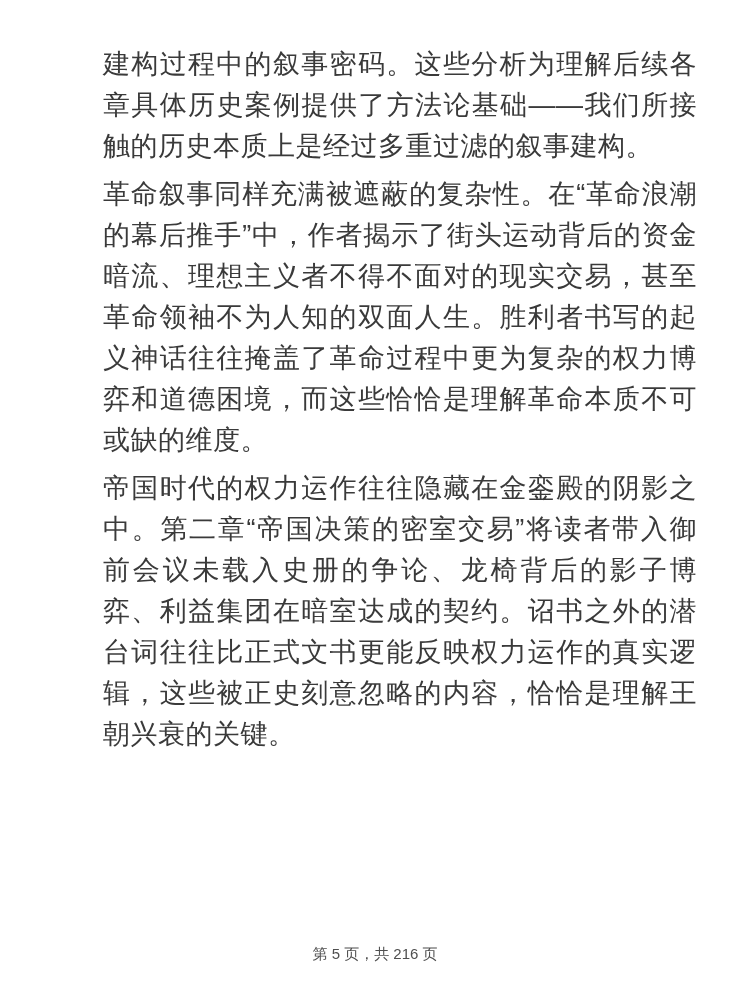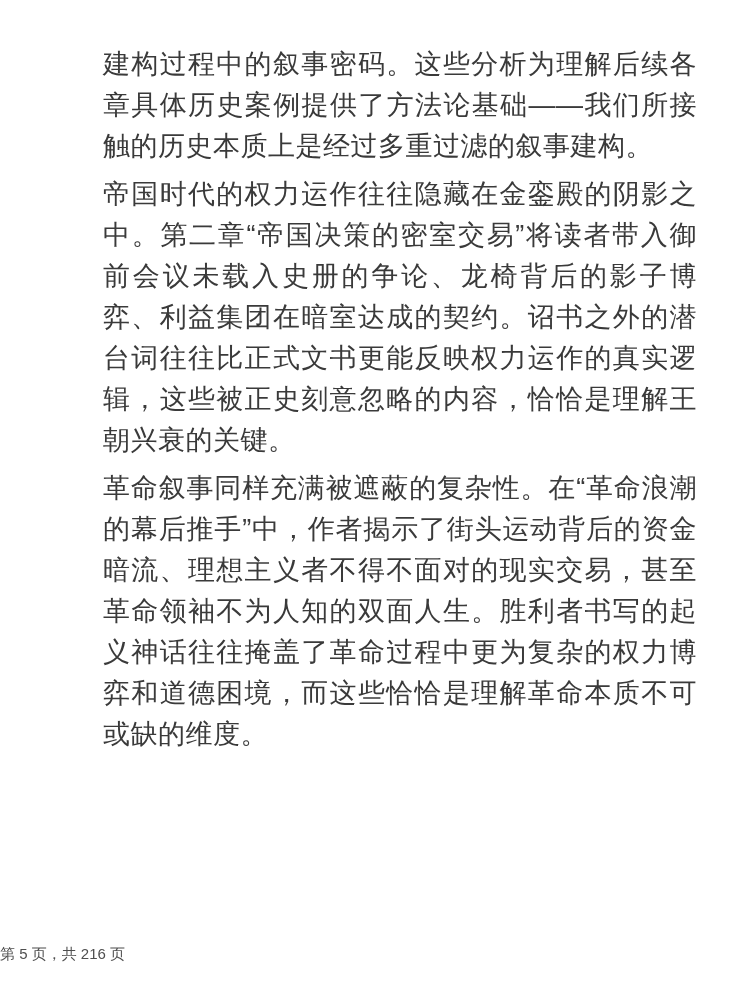--- a/index.html
+++ b/index.html
@@ -28,31 +28,32 @@
     letter-spacing: 0.5px;
     color: #3a3a3a;
     text-align: justify;
     word-break: normal;
   }
   .page-footer {
     position: absolute;
     top: 944px;
     left: 0;
     width: 750px;
+    text-align: center;
   }
   .page-indicator {
     font-size: 15px;
     line-height: 20px;
     color: #4f4f4f;
   }
 </style>
 </head>
 <body>
 
 <div class="page-content">
     <p>建构过程中的叙事密码。这些分析为理解后续各章具体历史案例提供了方法论基础——我们所接触的历史本质上是经过多重过滤的叙事建构。</p>
+    <p>革命叙事同样充满被遮蔽的复杂性。在“革命浪潮的幕后推手”中，作者揭示了街头运动背后的资金暗流、理想主义者不得不面对的现实交易，甚至革命领袖不为人知的双面人生。胜利者书写的起义神话往往掩盖了革命过程中更为复杂的权力博弈和道德困境，而这些恰恰是理解革命本质不可或缺的维度。</p>
     <p>帝国时代的权力运作往往隐藏在金銮殿的阴影之中。第二章“帝国决策的密室交易”将读者带入御前会议未载入史册的争论、龙椅背后的影子博弈、利益集团在暗室达成的契约。诏书之外的潜台词往往比正式文书更能反映权力运作的真实逻辑，这些被正史刻意忽略的内容，恰恰是理解王朝兴衰的关键。</p>
-    <p>革命叙事同样充满被遮蔽的复杂性。在“革命浪潮的幕后推手”中，作者揭示了街头运动背后的资金暗流、理想主义者不得不面对的现实交易，甚至革命领袖不为人知的双面人生。胜利者书写的起义神话往往掩盖了革命过程中更为复杂的权力博弈和道德困境，而这些恰恰是理解革命本质不可或缺的维度。</p>
   </div>
 
 <div class="page-footer">
   <span class="page-indicator">第 5 页，共 216 页</span>
 </div>
 
 </body></html>

